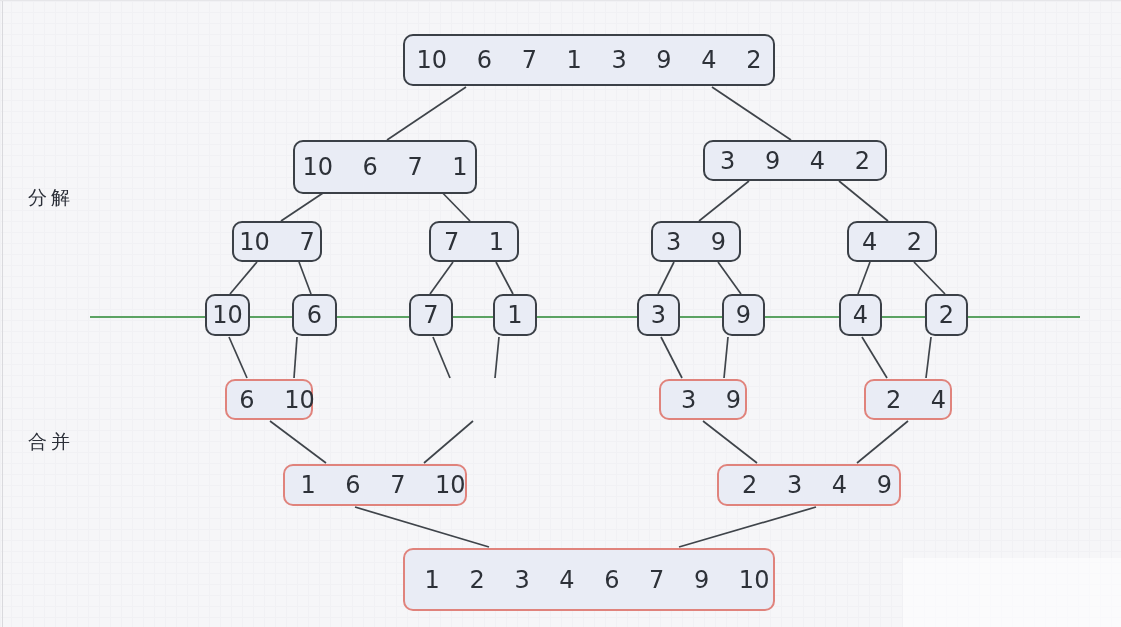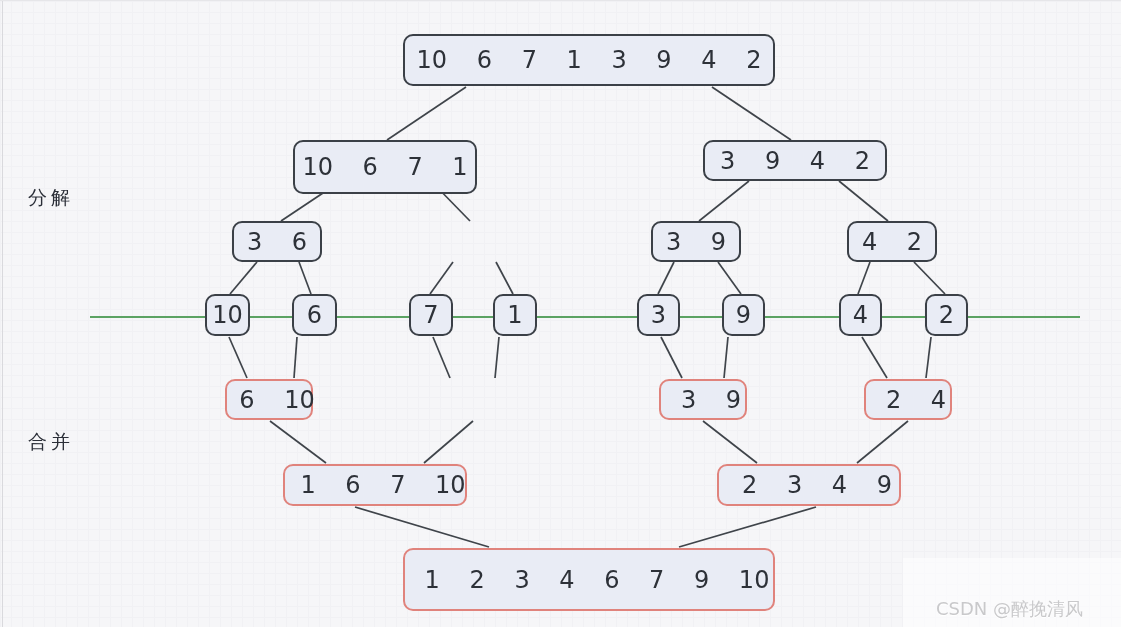--- a/index.html
+++ b/index.html
@@ -95,35 +95,35 @@
     <line x1="355" y1="506" x2="489" y2="546"></line>
     <line x1="816" y1="506" x2="679" y2="546"></line>
   </svg>
 
   <div class="phase-label" style="left:28px;top:184px">分解</div>
   <div class="phase-label" style="left:28px;top:428px">合并</div>
 
   <div class="node split" style="left:403px;top:33px;width:372px;height:52px">10 6 7 1 3 9 4 2</div>
   <div class="node split" style="left:293px;top:139px;width:184px;height:54px">10 6 7 1</div>
   <div class="node split" style="left:703px;top:139px;width:184px;height:41px">3 9 4 2</div>
-  <div class="node split" style="left:232px;top:220px;width:90px;height:41px">3 6</div>
+  <div class="node split" style="left:232px;top:220px;width:90px;height:41px">10 7</div>
+  <div class="node split" style="left:429px;top:220px;width:90px;height:41px">7 1</div>
   <div class="node split" style="left:651px;top:220px;width:90px;height:41px">3 9</div>
   <div class="node split" style="left:847px;top:220px;width:90px;height:41px">4 2</div>
 
   <div class="node split" style="left:205px;top:293px;width:45px;height:42px">10</div>
   <div class="node split" style="left:292px;top:293px;width:45px;height:42px">6</div>
   <div class="node split" style="left:409px;top:293px;width:44px;height:42px">7</div>
   <div class="node split" style="left:493px;top:293px;width:44px;height:42px">1</div>
   <div class="node split" style="left:637px;top:293px;width:43px;height:42px">3</div>
   <div class="node split" style="left:722px;top:293px;width:43px;height:42px">9</div>
   <div class="node split" style="left:839px;top:293px;width:43px;height:42px">4</div>
   <div class="node split" style="left:925px;top:293px;width:43px;height:42px">2</div>
 
   <div class="node merge" style="left:225px;top:378px;width:88px;height:41px">6 10</div>
   <div class="node merge" style="left:659px;top:378px;width:88px;height:41px">3 9</div>
   <div class="node merge" style="left:864px;top:378px;width:88px;height:41px">2 4</div>
   <div class="node merge" style="left:283px;top:463px;width:184px;height:42px">1 6 7 10</div>
   <div class="node merge" style="left:717px;top:463px;width:184px;height:42px">2 3 4 9</div>
   <div class="node merge" style="left:403px;top:547px;width:372px;height:63px">1 2 3 4 6 7 9 10</div>
 
   <div class="watermark-bg"></div>
-  <div class="watermark">CSDN @醉挽清风</div>
 </div>
 
 </body></html>

